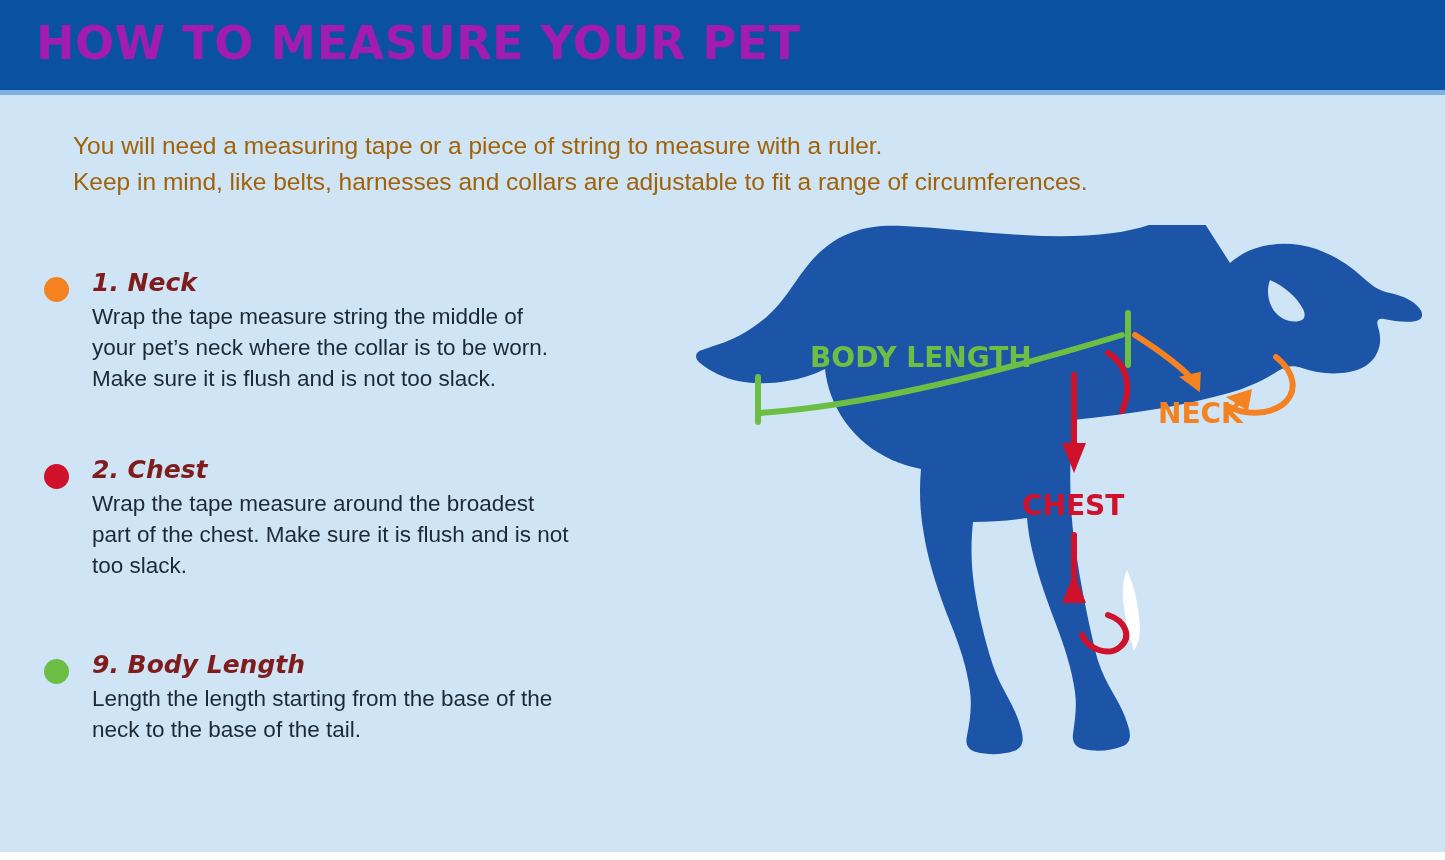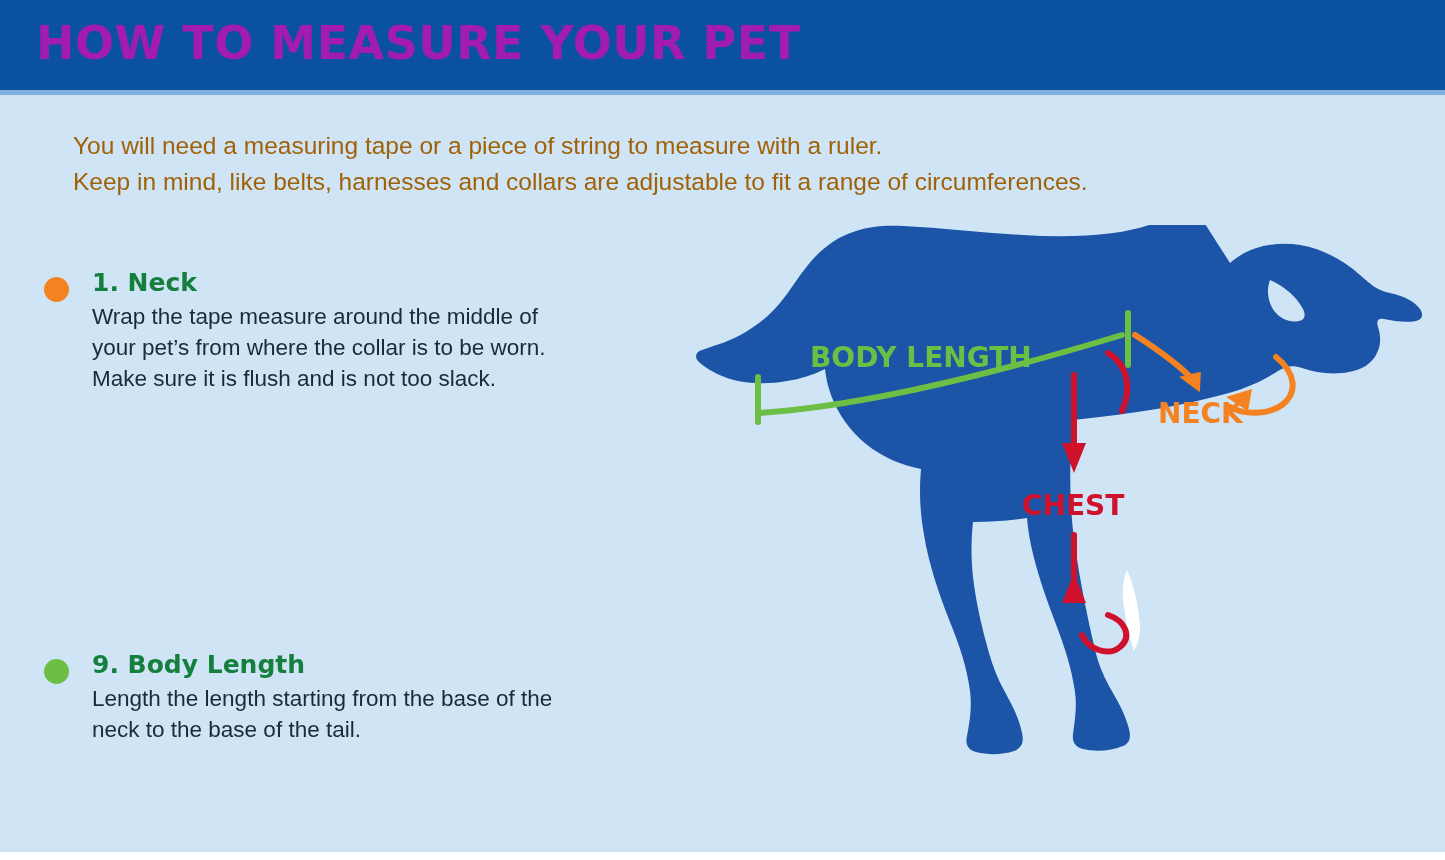--- a/index.html
+++ b/index.html
@@ -117,22 +117,23 @@
     left: 0;
     top: 9px;
     width: 25px;
     height: 25px;
     border-radius: 50%;
   }
   .step-title {
     margin: 0 0 2px 48px;
     font-size: 25px;
     font-weight: bold;
-    color: #15803d;
+    color: #7f1d1d;
     font-family: "DejaVu Sans", sans-serif;
+    font-style: italic;
   }
   .step-body {
     margin: 4px 0 0 48px;
     font-size: 22.5px;
     color: #1b2a36;
     line-height: 31px;
     width: 560px;
   }
   .step-body .line { display: block; white-space: nowrap; }
 
@@ -173,26 +174,35 @@
 
   <div id="intro">
     <span class="line">You will need a measuring tape or a piece of string to measure with a ruler.</span>
     <span class="line">Keep in mind, like belts, harnesses and collars are adjustable to fit a range of circumferences.</span>
   </div>
 
   <div class="step" id="step-1">
     <span class="step-dot" style="background:#f58220"></span>
     <div class="step-title">1. Neck</div>
     <div class="step-body">
-      <span class="line">Wrap the tape measure around the middle of</span>
-      <span class="line">your pet’s from where the collar is to be worn.</span>
+      <span class="line">Wrap the tape measure string the middle of</span>
+      <span class="line">your pet’s neck where the collar is to be worn.</span>
       <span class="line">Make sure it is flush and is not too slack.</span>
     </div>
   </div>
 
+  <div class="step" id="step-2">
+    <span class="step-dot" style="background:#d0112b"></span>
+    <div class="step-title">2. Chest</div>
+    <div class="step-body">
+      <span class="line">Wrap the tape measure around the broadest</span>
+      <span class="line">part of the chest. Make sure it is flush and is not</span>
+      <span class="line">too slack.</span>
+    </div>
+  </div>
 
   <div class="step" id="step-3">
     <span class="step-dot" style="background:#6cbe45"></span>
     <div class="step-title">9. Body Length</div>
     <div class="step-body">
       <span class="line">Length the length starting from the base of the</span>
       <span class="line">neck to the base of the tail.</span>
     </div>
   </div>
 

